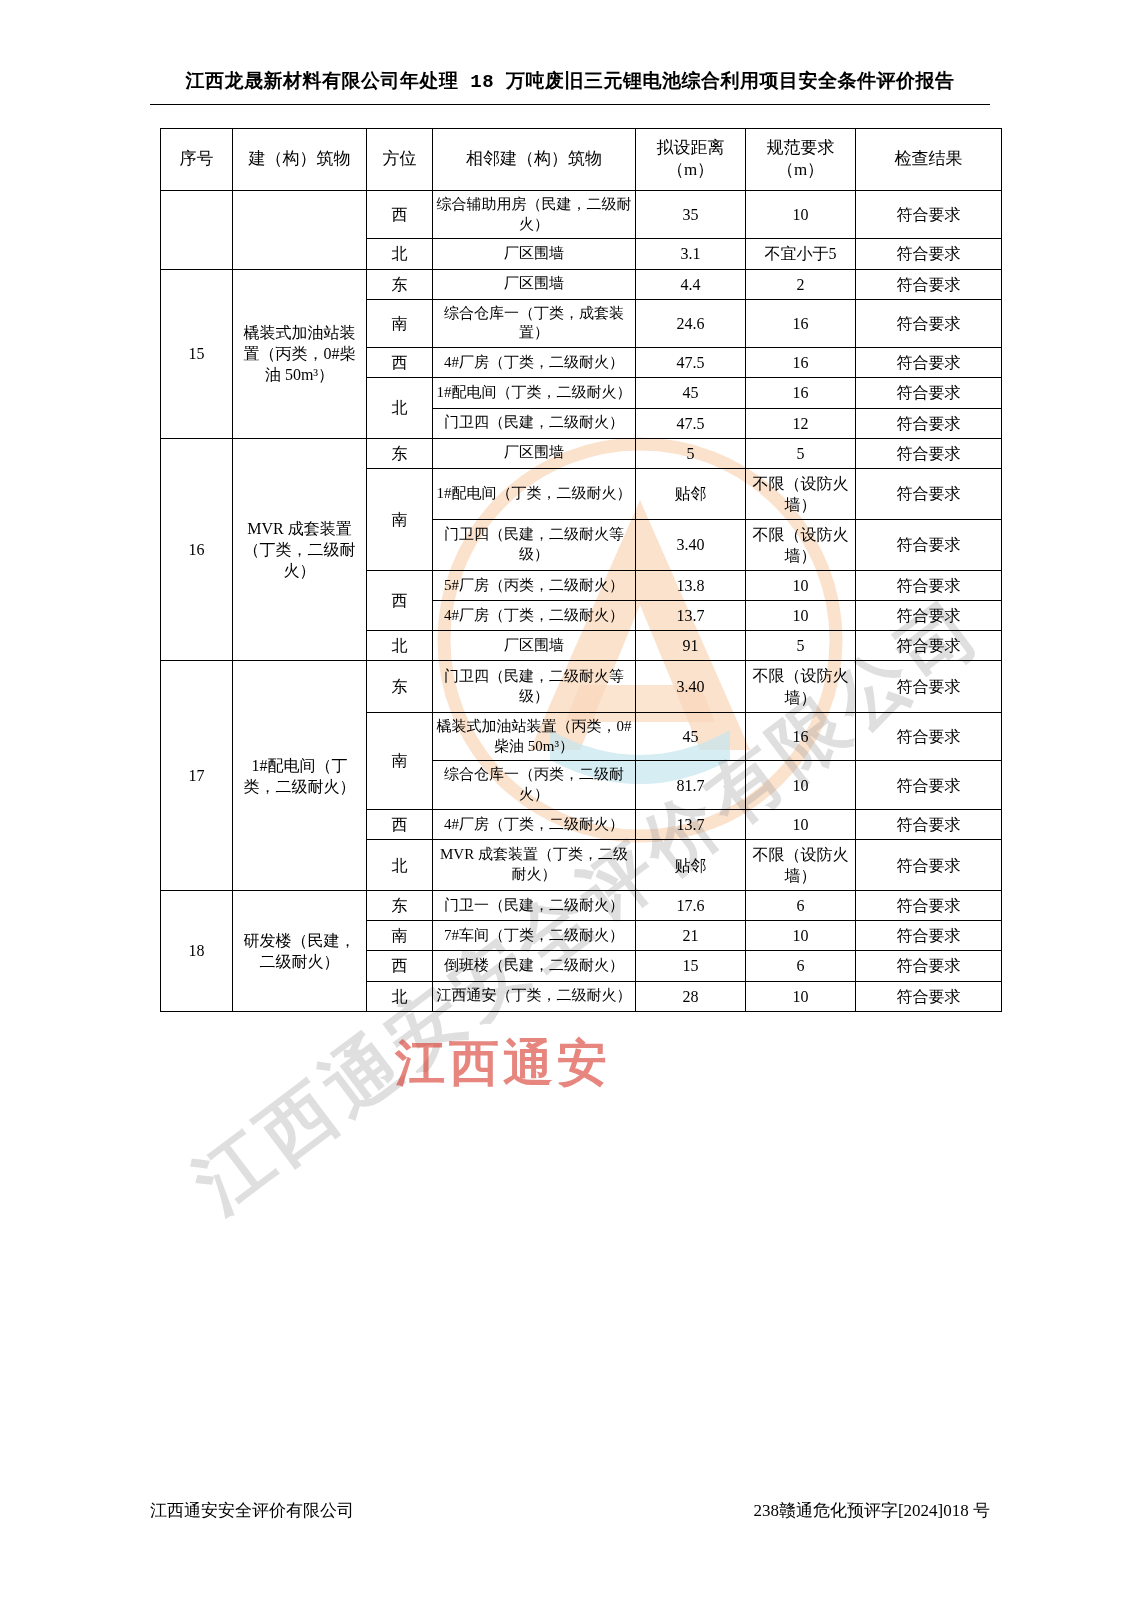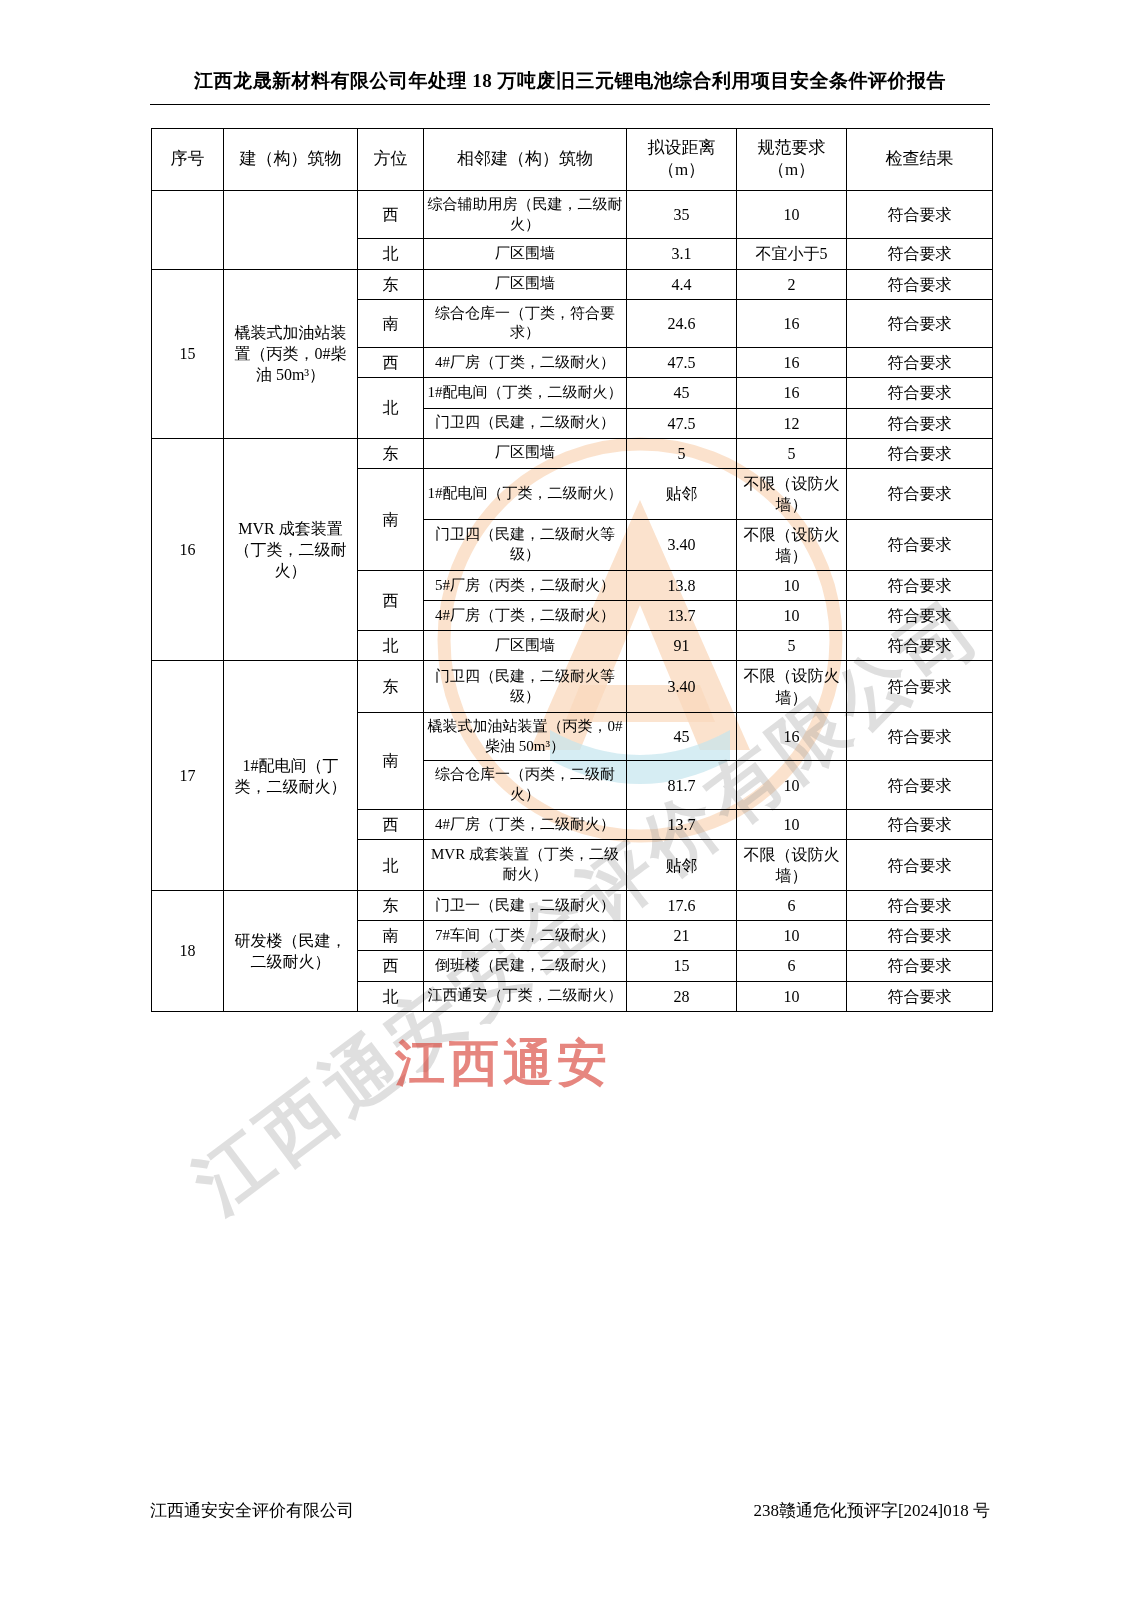--- a/index.html
+++ b/index.html
@@ -28,20 +28,21 @@
   .header {
     position: absolute;
     top: 68px;
     left: 150px;
     width: 840px;
     text-align: center;
     font-size: 19px;
     font-weight: bold;
     letter-spacing: 0.5px;
     white-space: nowrap;
+    font-family: Liberation Mono, monospace;
   }
   .header-rule {
     position: absolute;
     top: 104px;
     left: 150px;
     width: 840px;
     border-bottom: 1.6px solid #000;
   }
 
   
@@ -96,21 +97,21 @@
     top: 430px;
     width: 420px;
     height: 420px;
     opacity: 0.45;
   }
 
   
   .tbl-wrap {
     position: absolute;
     top: 128px;
-    left: 151px;
+    left: 160px;
     width: 841px;
     z-index: 10;
   }
   table.main {
     border-collapse: collapse;
     width: 841px;
     table-layout: fixed;
     font-size: 16px;
   }
   table.main td, table.main th {
@@ -205,21 +206,21 @@
             <td rowspan="5">15</td>
             <td rowspan="5">橇装式加油站装置（丙类，0#柴油 50m³）</td>
             <td>东</td>
             <td class="cell-sm">厂区围墙</td>
             <td class="num">4.4</td>
             <td class="num">2</td>
             <td>符合要求</td>
           </tr>
           <tr>
             <td>南</td>
-            <td class="cell-sm">综合仓库一（丁类，符合要求）</td>
+            <td class="cell-sm">综合仓库一（丁类，成套装置）</td>
             <td class="num">24.6</td>
             <td class="num">16</td>
             <td>符合要求</td>
           </tr>
           <tr>
             <td>西</td>
             <td class="cell-sm">4#厂房（丁类，二级耐火）</td>
             <td class="num">47.5</td>
             <td class="num">16</td>
             <td>符合要求</td>

